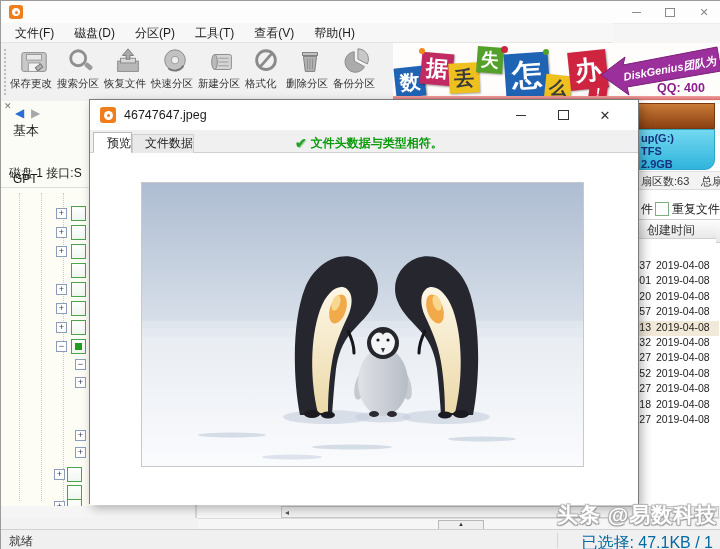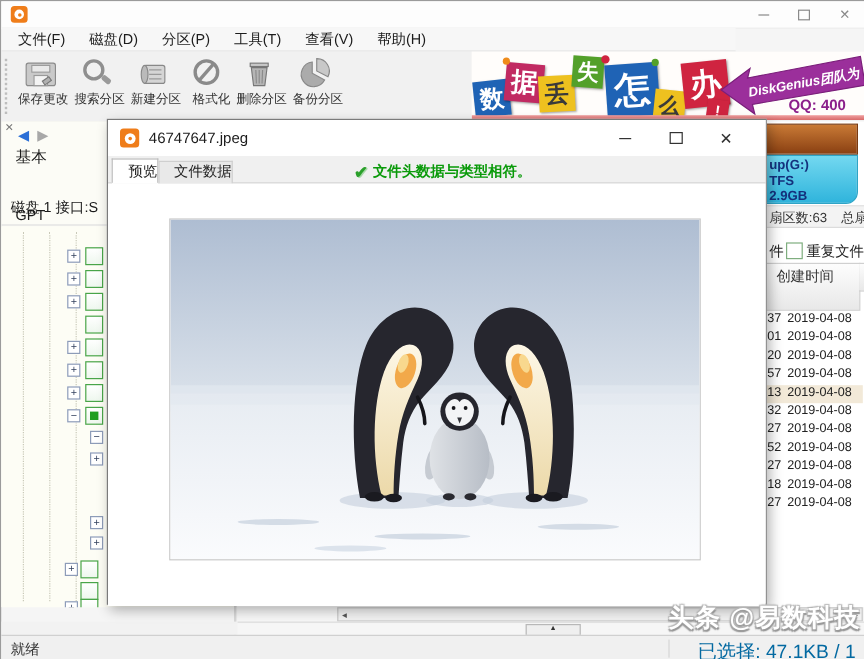--- a/index.html
+++ b/index.html
@@ -15,21 +15,21 @@
   .wc{width:34px;height:22px;display:flex;align-items:center;justify-content:center;color:#8a8a8a;font-size:11px;}
   .wc .minbar{width:9px;height:1px;background:#8a8a8a;display:block;}
   .wc .maxbox{width:8px;height:7px;border:1px solid #8a8a8a;display:block;}
   
   .menubar{position:absolute;left:0;top:22px;width:612px;height:20px;background:#f7f7f7;border-bottom:1px solid #e3e3e3;display:flex;align-items:center;padding-left:4px;box-sizing:border-box;}
   .menu-item{font-size:12px;color:#1c1c1c;padding:0 10px;height:20px;line-height:20px;}
   
   .toolbar{position:absolute;left:0;top:42px;width:720px;height:58px;background:#f1f1f1;border-bottom:1px solid #d8d8d8;}
   .grip{position:absolute;left:3px;top:6px;width:3px;height:46px;border-left:2px dotted #bdbdbd;}
   .tbuttons{position:absolute;left:9px;top:1px;display:flex;}
-  .tbtn{width:47px;height:56px;text-align:right;}
+  .tbtn{width:47px;height:56px;text-align:left;}
   .tbtn svg{display:block;margin:3px auto 0 auto;}
   .tbtn .tlabel{font-size:10.5px;color:#333;line-height:12px;}
   .tbtn.narrow{width:41px;}
   
   .banner{position:absolute;left:392px;top:0;width:328px;height:57px;background:#fffdfb;overflow:hidden;}
   .tile{position:absolute;display:flex;align-items:center;justify-content:center;font-weight:bold;
         box-shadow:1px 1px 2px rgba(0,0,0,.35);}
   .bdot{position:absolute;border-radius:50%;}
   .banner-strip{position:absolute;left:0;top:53px;width:328px;height:4px;background:linear-gradient(#f0a0a0,#d86a6a);}
   .arrow-text{position:absolute;left:230px;top:18px;width:100px;color:#fff;font-size:11px;font-weight:bold;font-style:italic;transform:rotate(-10deg);white-space:nowrap;}
@@ -52,21 +52,21 @@
   .rightpanel{position:absolute;left:196px;top:100px;width:524px;height:405px;background:#fff;overflow:hidden;}
   .part-brown{position:absolute;left:404px;top:2px;width:114px;height:26px;background:linear-gradient(#c97a36,#8a4012);border:1px solid #7a3a10;box-sizing:border-box;}
   .part-cyan{position:absolute;left:364px;top:28px;width:154px;height:41px;background:linear-gradient(#73d8f0,#2fb4dc);border:1px solid #2ea4c6;border-radius:0 0 10px 0;box-sizing:border-box;}
   .plabel{position:absolute;left:444px;font-size:11px;font-weight:bold;color:#14317d;line-height:13px;white-space:nowrap;}
   .sectorrow{position:absolute;left:0;top:70px;width:524px;height:17px;background:#f3f3f3;border-top:1px solid #e0e0e0;border-bottom:1px solid #dcdcdc;}
   .sinfo{position:absolute;top:2px;font-size:11px;color:#333;white-space:nowrap;}
   .fp-head{position:absolute;top:100px;left:0;width:524px;height:16px;}
   .fp-frag{position:absolute;left:444px;font-size:12px;color:#222;}
   .dupbox{position:absolute;left:458px;top:1px;width:12px;height:12px;border:1px solid #7fae7f;background:#fff;}
   .duplabel{position:absolute;left:475px;font-size:12px;color:#222;white-space:nowrap;}
-  .colheader{position:absolute;left:428px;top:118px;width:92px;height:40px;background:linear-gradient(#fdfdfd,#e8e8e8);border:1px solid #d0d0d0;box-sizing:border-box;font-size:12px;color:#333;text-align:center;line-height:20px;}
+  .colheader{position:absolute;left:428px;top:118px;width:92px;height:20px;background:linear-gradient(#fdfdfd,#e8e8e8);border:1px solid #d0d0d0;box-sizing:border-box;font-size:12px;color:#333;text-align:center;line-height:20px;}
   .colheader2{position:absolute;left:519px;top:118px;width:5px;height:22px;background:linear-gradient(#fdfdfd,#e8e8e8);border-top:1px solid #d0d0d0;border-bottom:1px solid #d0d0d0;}
   #rows{position:absolute;left:434px;top:158px;width:88px;}
   .frow{height:15.4px;font-size:10.5px;color:#222;white-space:nowrap;display:flex;}
   .frow.sel{background:#f2e9d8;}
   .frow .tt{width:20px;text-align:right;}
   .frow .dd{margin-left:5px;}
   .vdivider{position:absolute;left:194px;top:100px;width:2px;height:428px;background:#d8d8d8;}
   
   .dialog{position:absolute;left:88px;top:98px;width:550px;height:405px;background:#fff;border:1px solid #7a7a7a;box-sizing:border-box;box-shadow:3px 4px 10px rgba(0,0,0,.30);z-index:10;}
   .dlg-titlebar{position:absolute;left:0;top:0;width:100%;height:30px;background:#fff;}
@@ -180,20 +180,26 @@
 
   <div class="toolbar">
     <div class="grip"></div>
     <div class="tbuttons" id="tbuttons">
         <div class="tbtn"><span><svg width="30" height="30">
               <use href="#save-icon"></use>
             </svg></span><div class="tlabel">保存更改</div></div>
         <div class="tbtn"><span><svg width="30" height="30">
               <use href="#search-icon"></use>
             </svg></span><div class="tlabel">搜索分区</div></div>
+        <div class="tbtn"><span><svg width="30" height="30">
+              <use href="#recover-file-icon"></use>
+            </svg></span><div class="tlabel">恢复文件</div></div>
+        <div class="tbtn"><span><svg width="30" height="30">
+              <use href="#quick-partition-icon"></use>
+            </svg></span><div class="tlabel">快速分区</div></div>
         <div class="tbtn"><span><svg width="30" height="30">
               <use href="#new-partition-icon"></use>
             </svg></span><div class="tlabel">新建分区</div></div>
         <div class="tbtn narrow"><span><svg width="30" height="30">
               <use href="#format-icon"></use>
             </svg></span><div class="tlabel">格式化</div></div>
         <div class="tbtn"><span><svg width="30" height="30">
               <use href="#delete-partition-icon"></use>
             </svg></span><div class="tlabel">删除分区</div></div>
         <div class="tbtn"><span><svg width="30" height="30">

